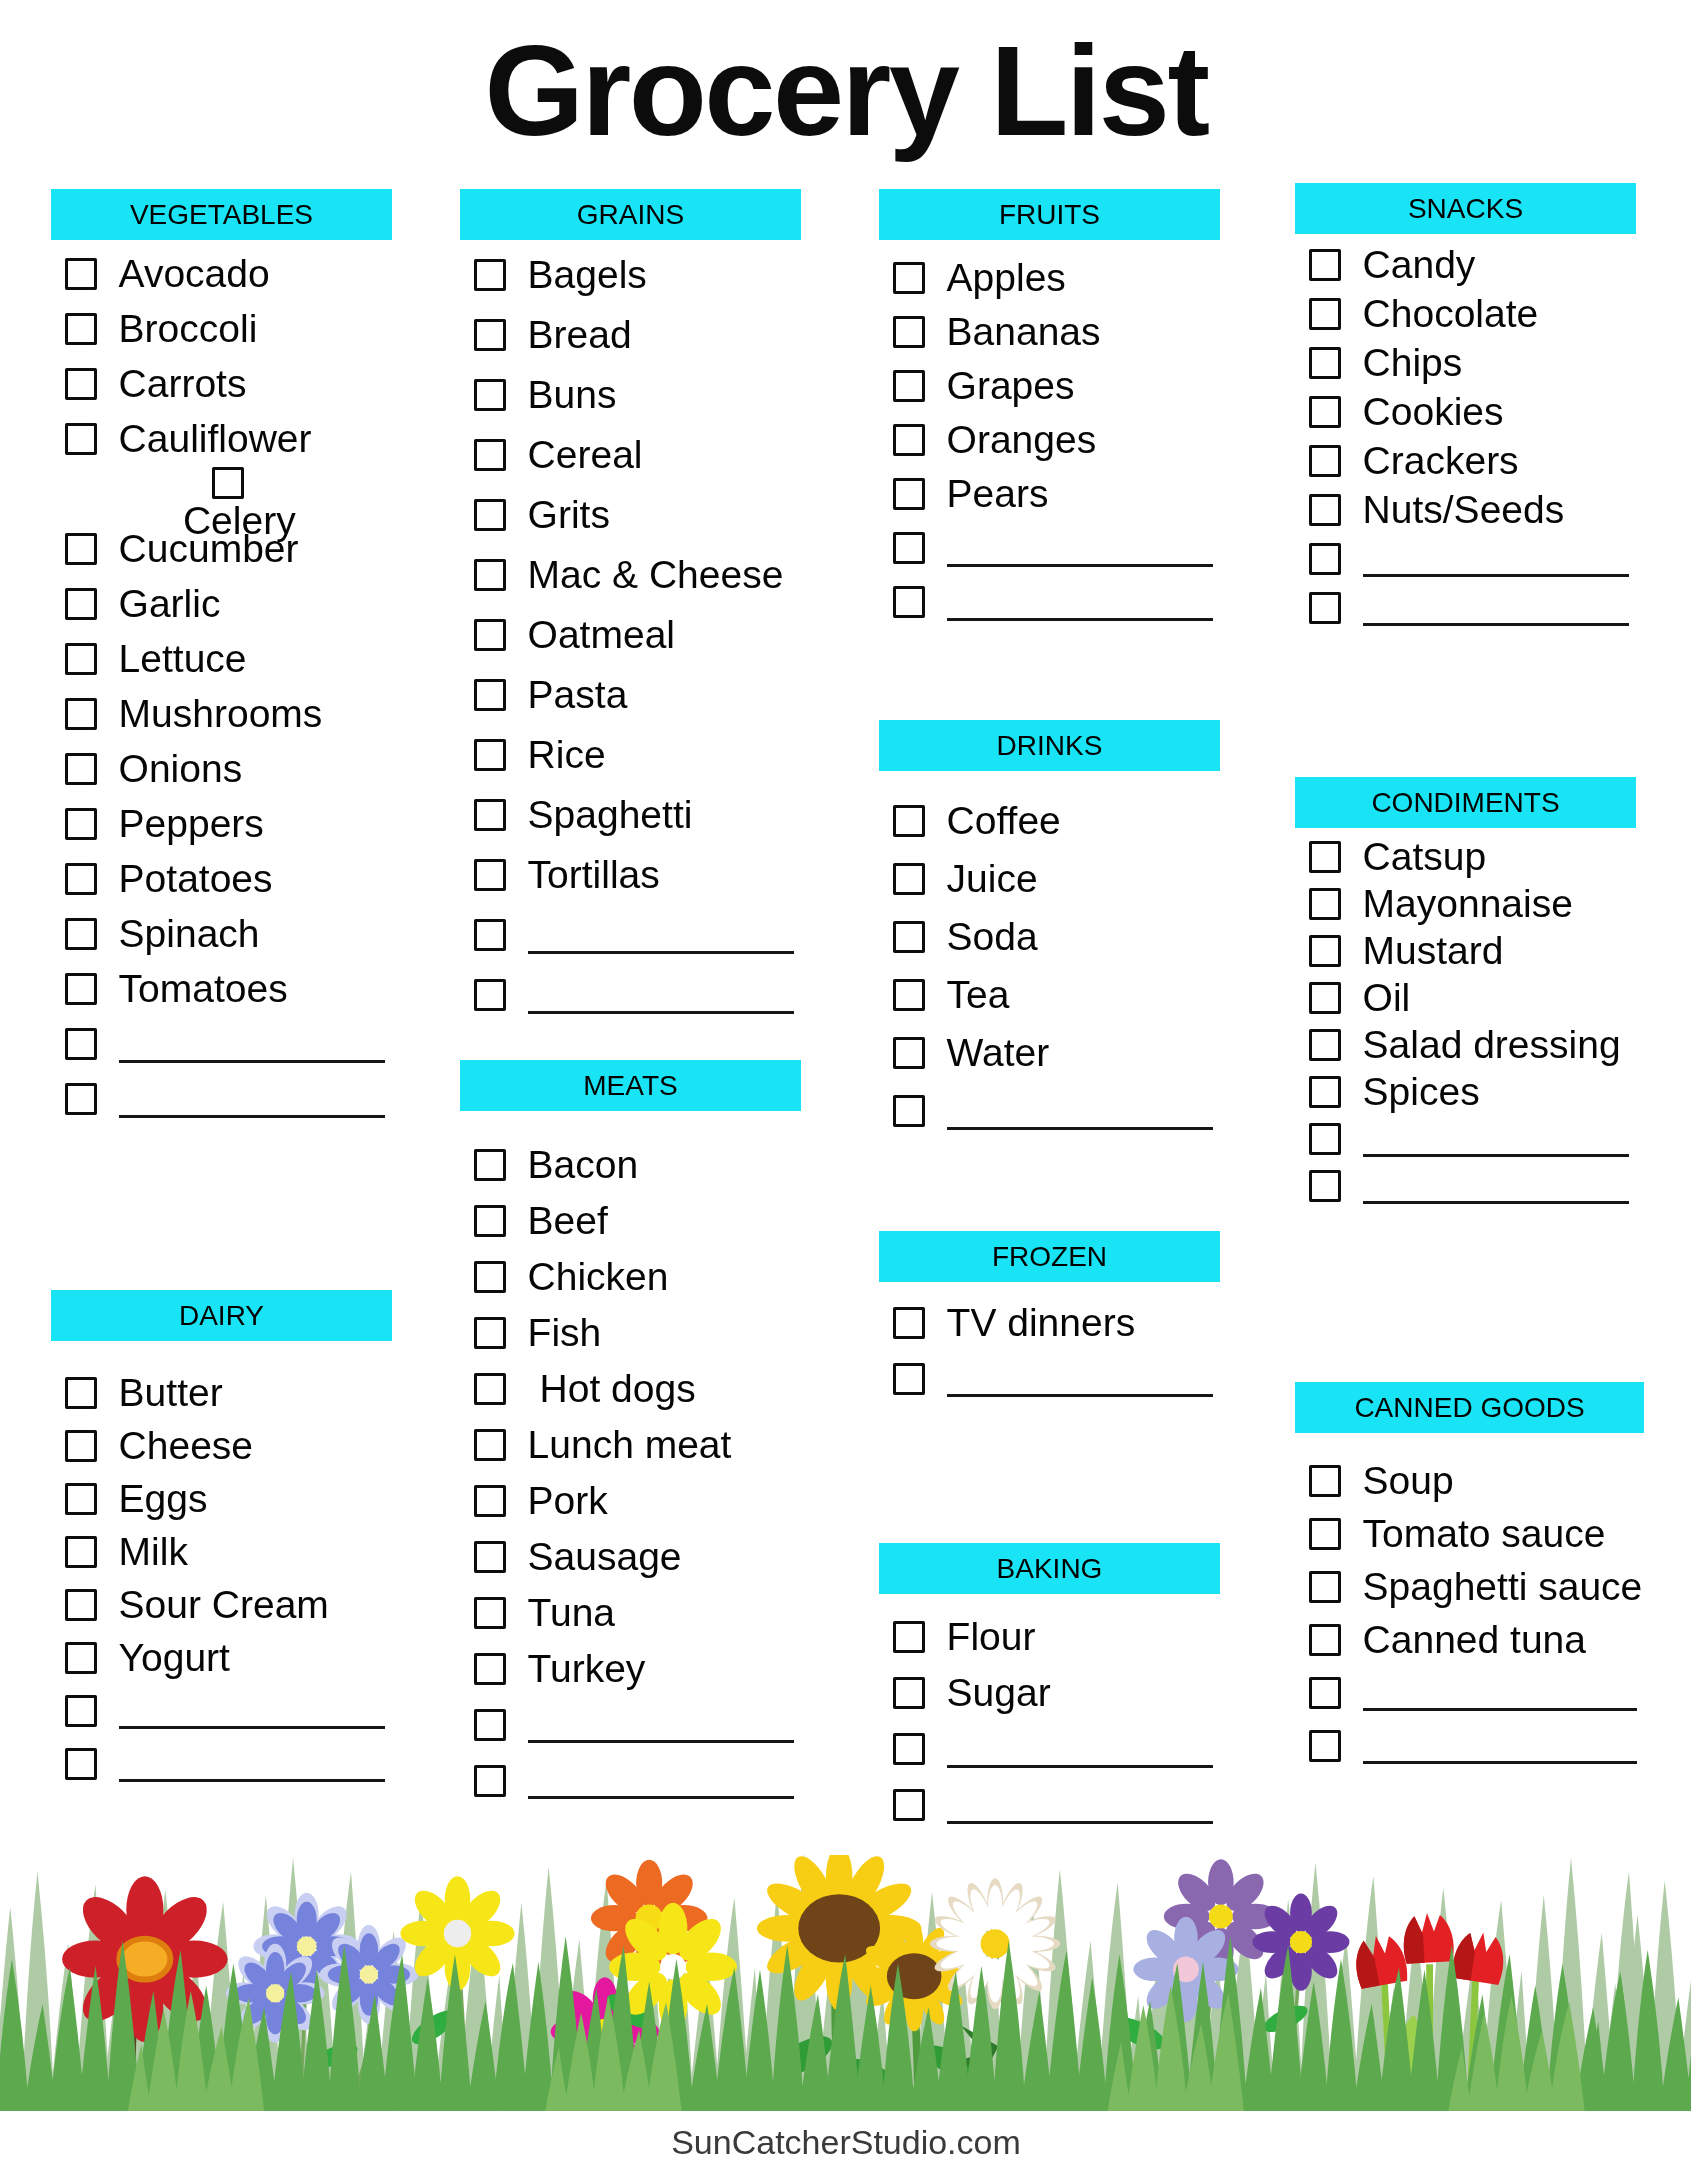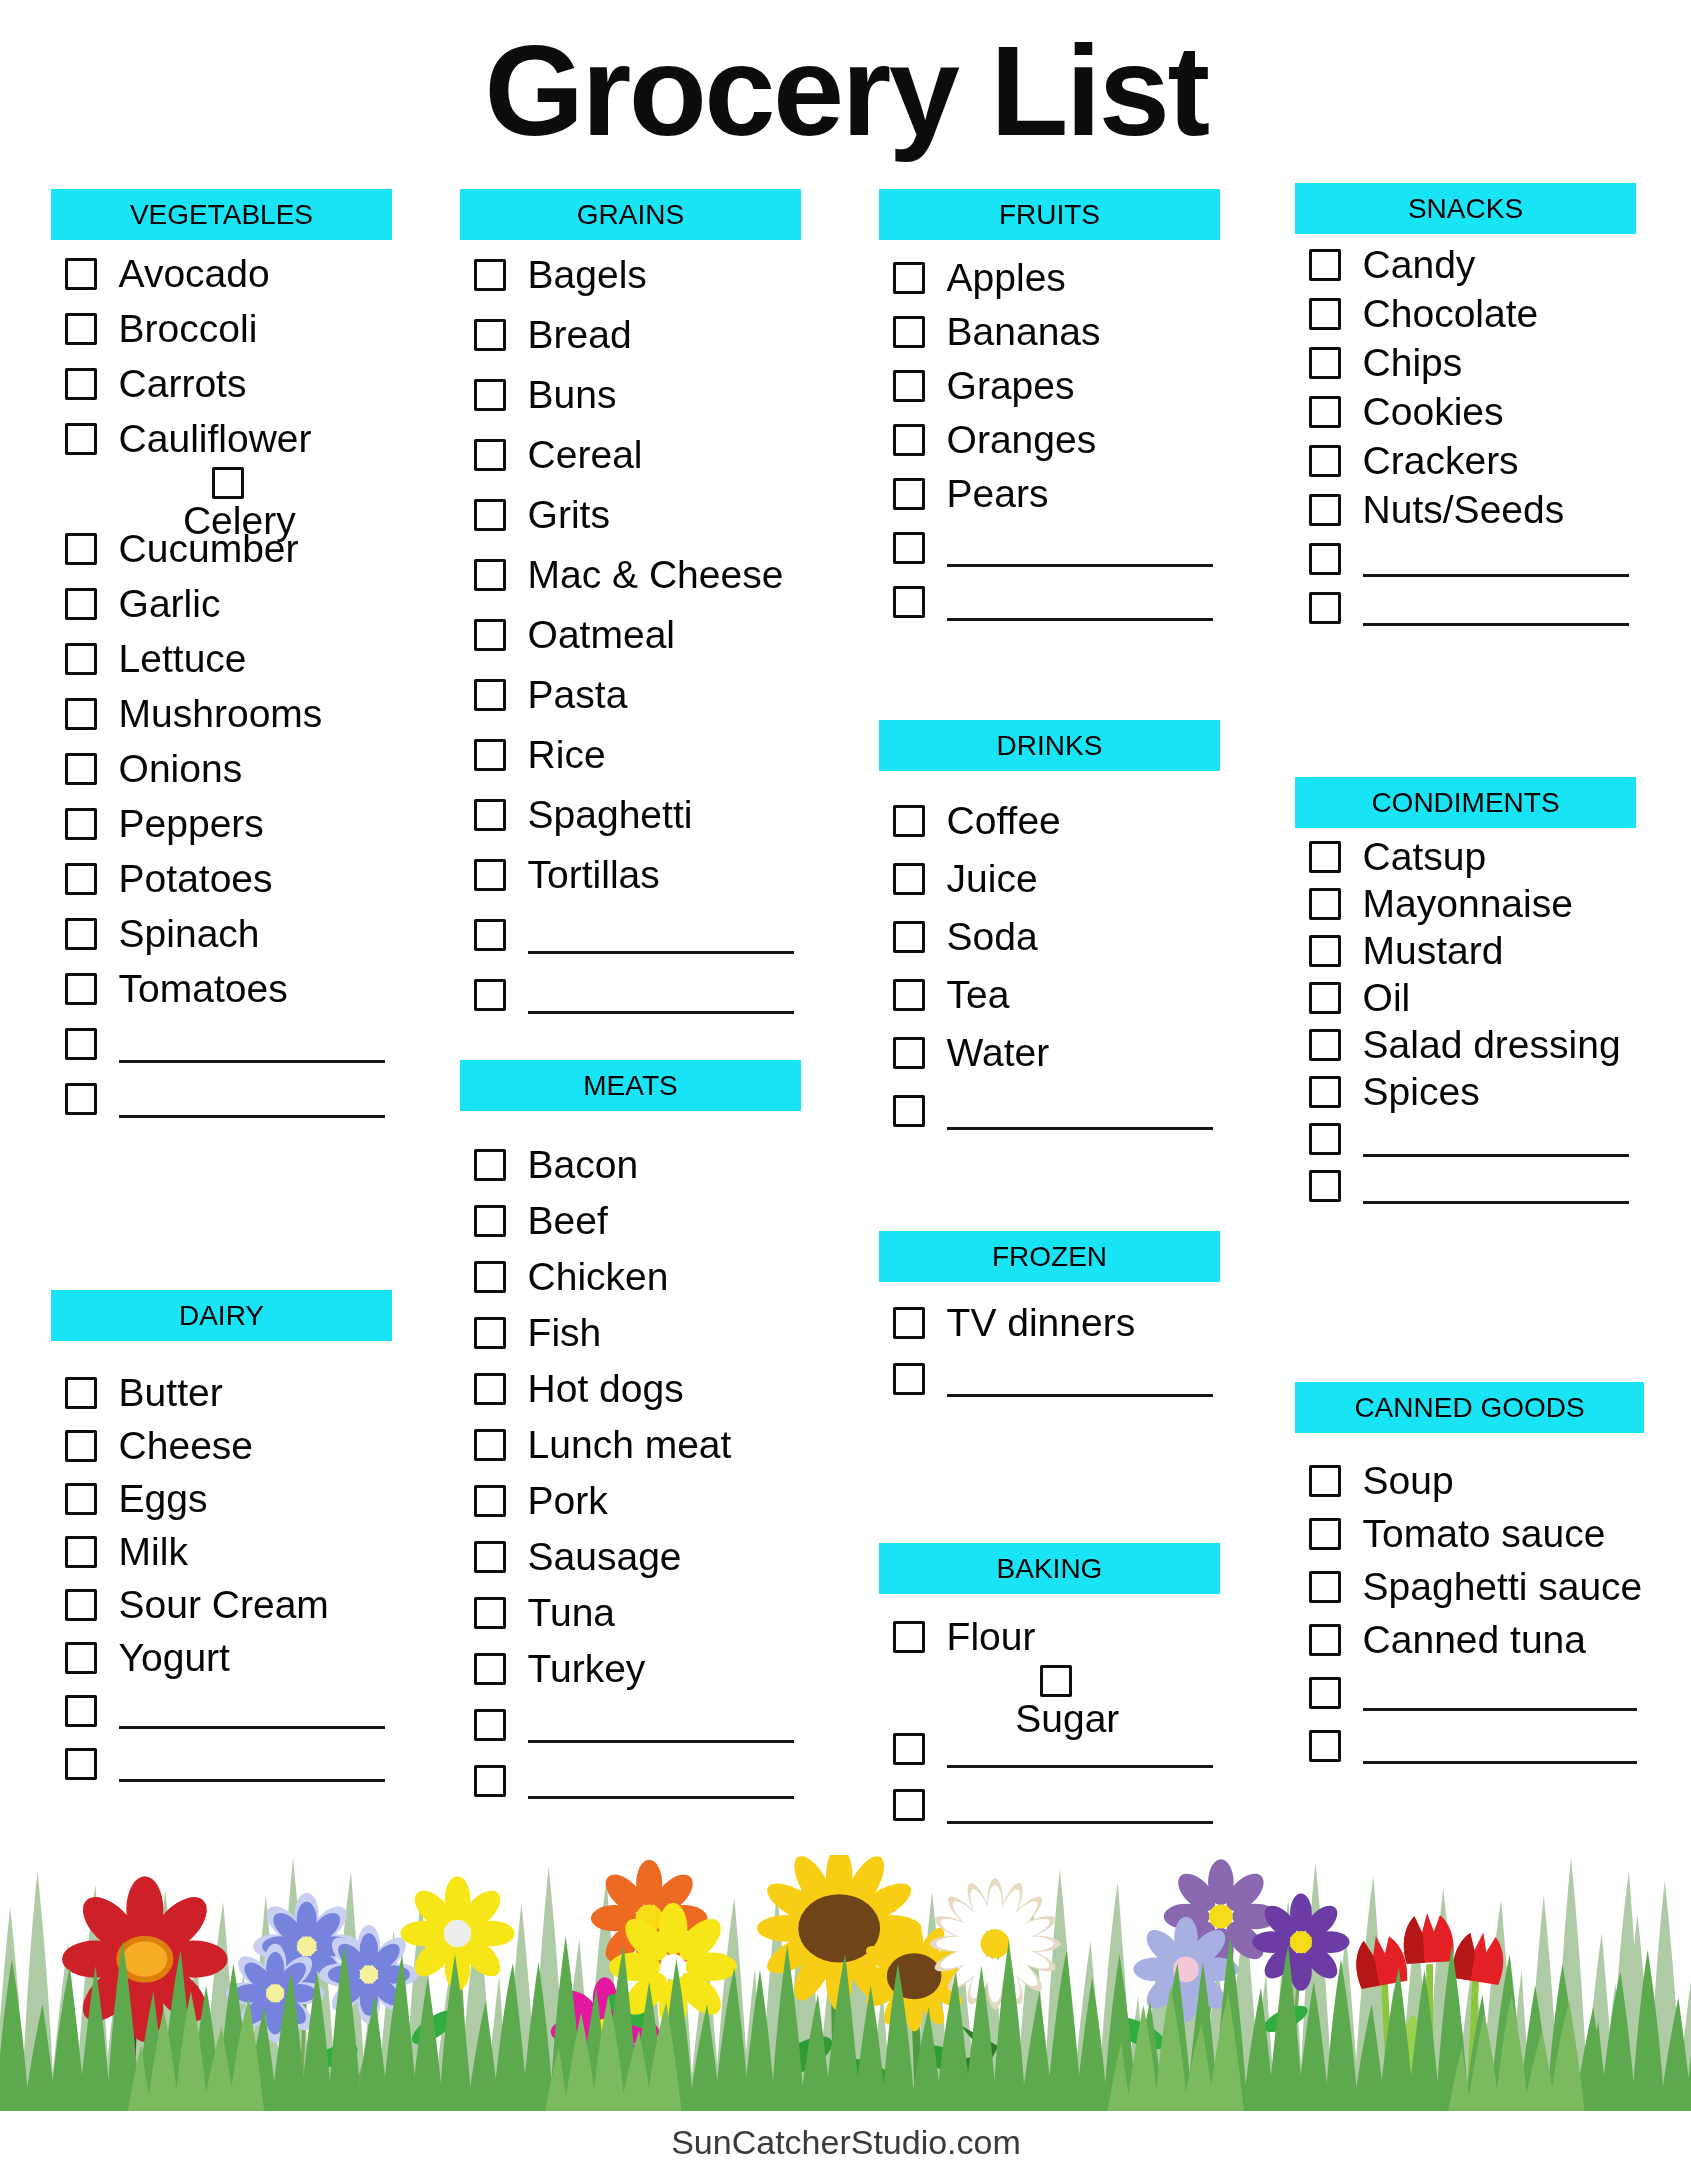--- a/index.html
+++ b/index.html
@@ -257,21 +257,21 @@
             <span class="lbl">Beef</span>
           </div>
           <div class="row" style="height: 56px;">
             <span class="cb" role="checkbox" aria-checked="false"></span>
             <span class="lbl">Chicken</span>
           </div>
           <div class="row" style="height: 56px;">
             <span class="cb" role="checkbox" aria-checked="false"></span>
             <span class="lbl">Fish</span>
           </div>
-          <div class="row" style="height: 56px;">
+          <div class="row" style="height: 56px; gap: 12px;">
             <span class="cb" role="checkbox" aria-checked="false"></span>
             <span class="lbl">Hot dogs</span>
           </div>
           <div class="row" style="height: 56px;">
             <span class="cb" role="checkbox" aria-checked="false"></span>
             <span class="lbl">Lunch meat</span>
           </div>
           <div class="row" style="height: 56px;">
             <span class="cb" role="checkbox" aria-checked="false"></span>
             <span class="lbl">Pork</span>
@@ -373,21 +373,21 @@
           </div>
         </div>
       </section>
       <section class="sec" style="left: 879px; top: 1543px; width: 341px;">
         <div class="sec-header">BAKING</div>
         <div class="rows" style="margin-top: 15.3px;">
           <div class="row" style="height: 56px;">
             <span class="cb" role="checkbox" aria-checked="false"></span>
             <span class="lbl">Flour</span>
           </div>
-          <div class="row" style="height: 56px; flex-direction: column;">
+          <div class="row" style="height: 56px;">
             <span class="cb" role="checkbox" aria-checked="false"></span>
             <span class="lbl">Sugar</span>
           </div>
           <div class="row" style="height: 56px;">
             <span class="cb" role="checkbox" aria-checked="false"></span>
             <span class="blank-line"></span>
           </div>
           <div class="row" style="height: 56px;">
             <span class="cb" role="checkbox" aria-checked="false"></span>
             <span class="blank-line"></span>

